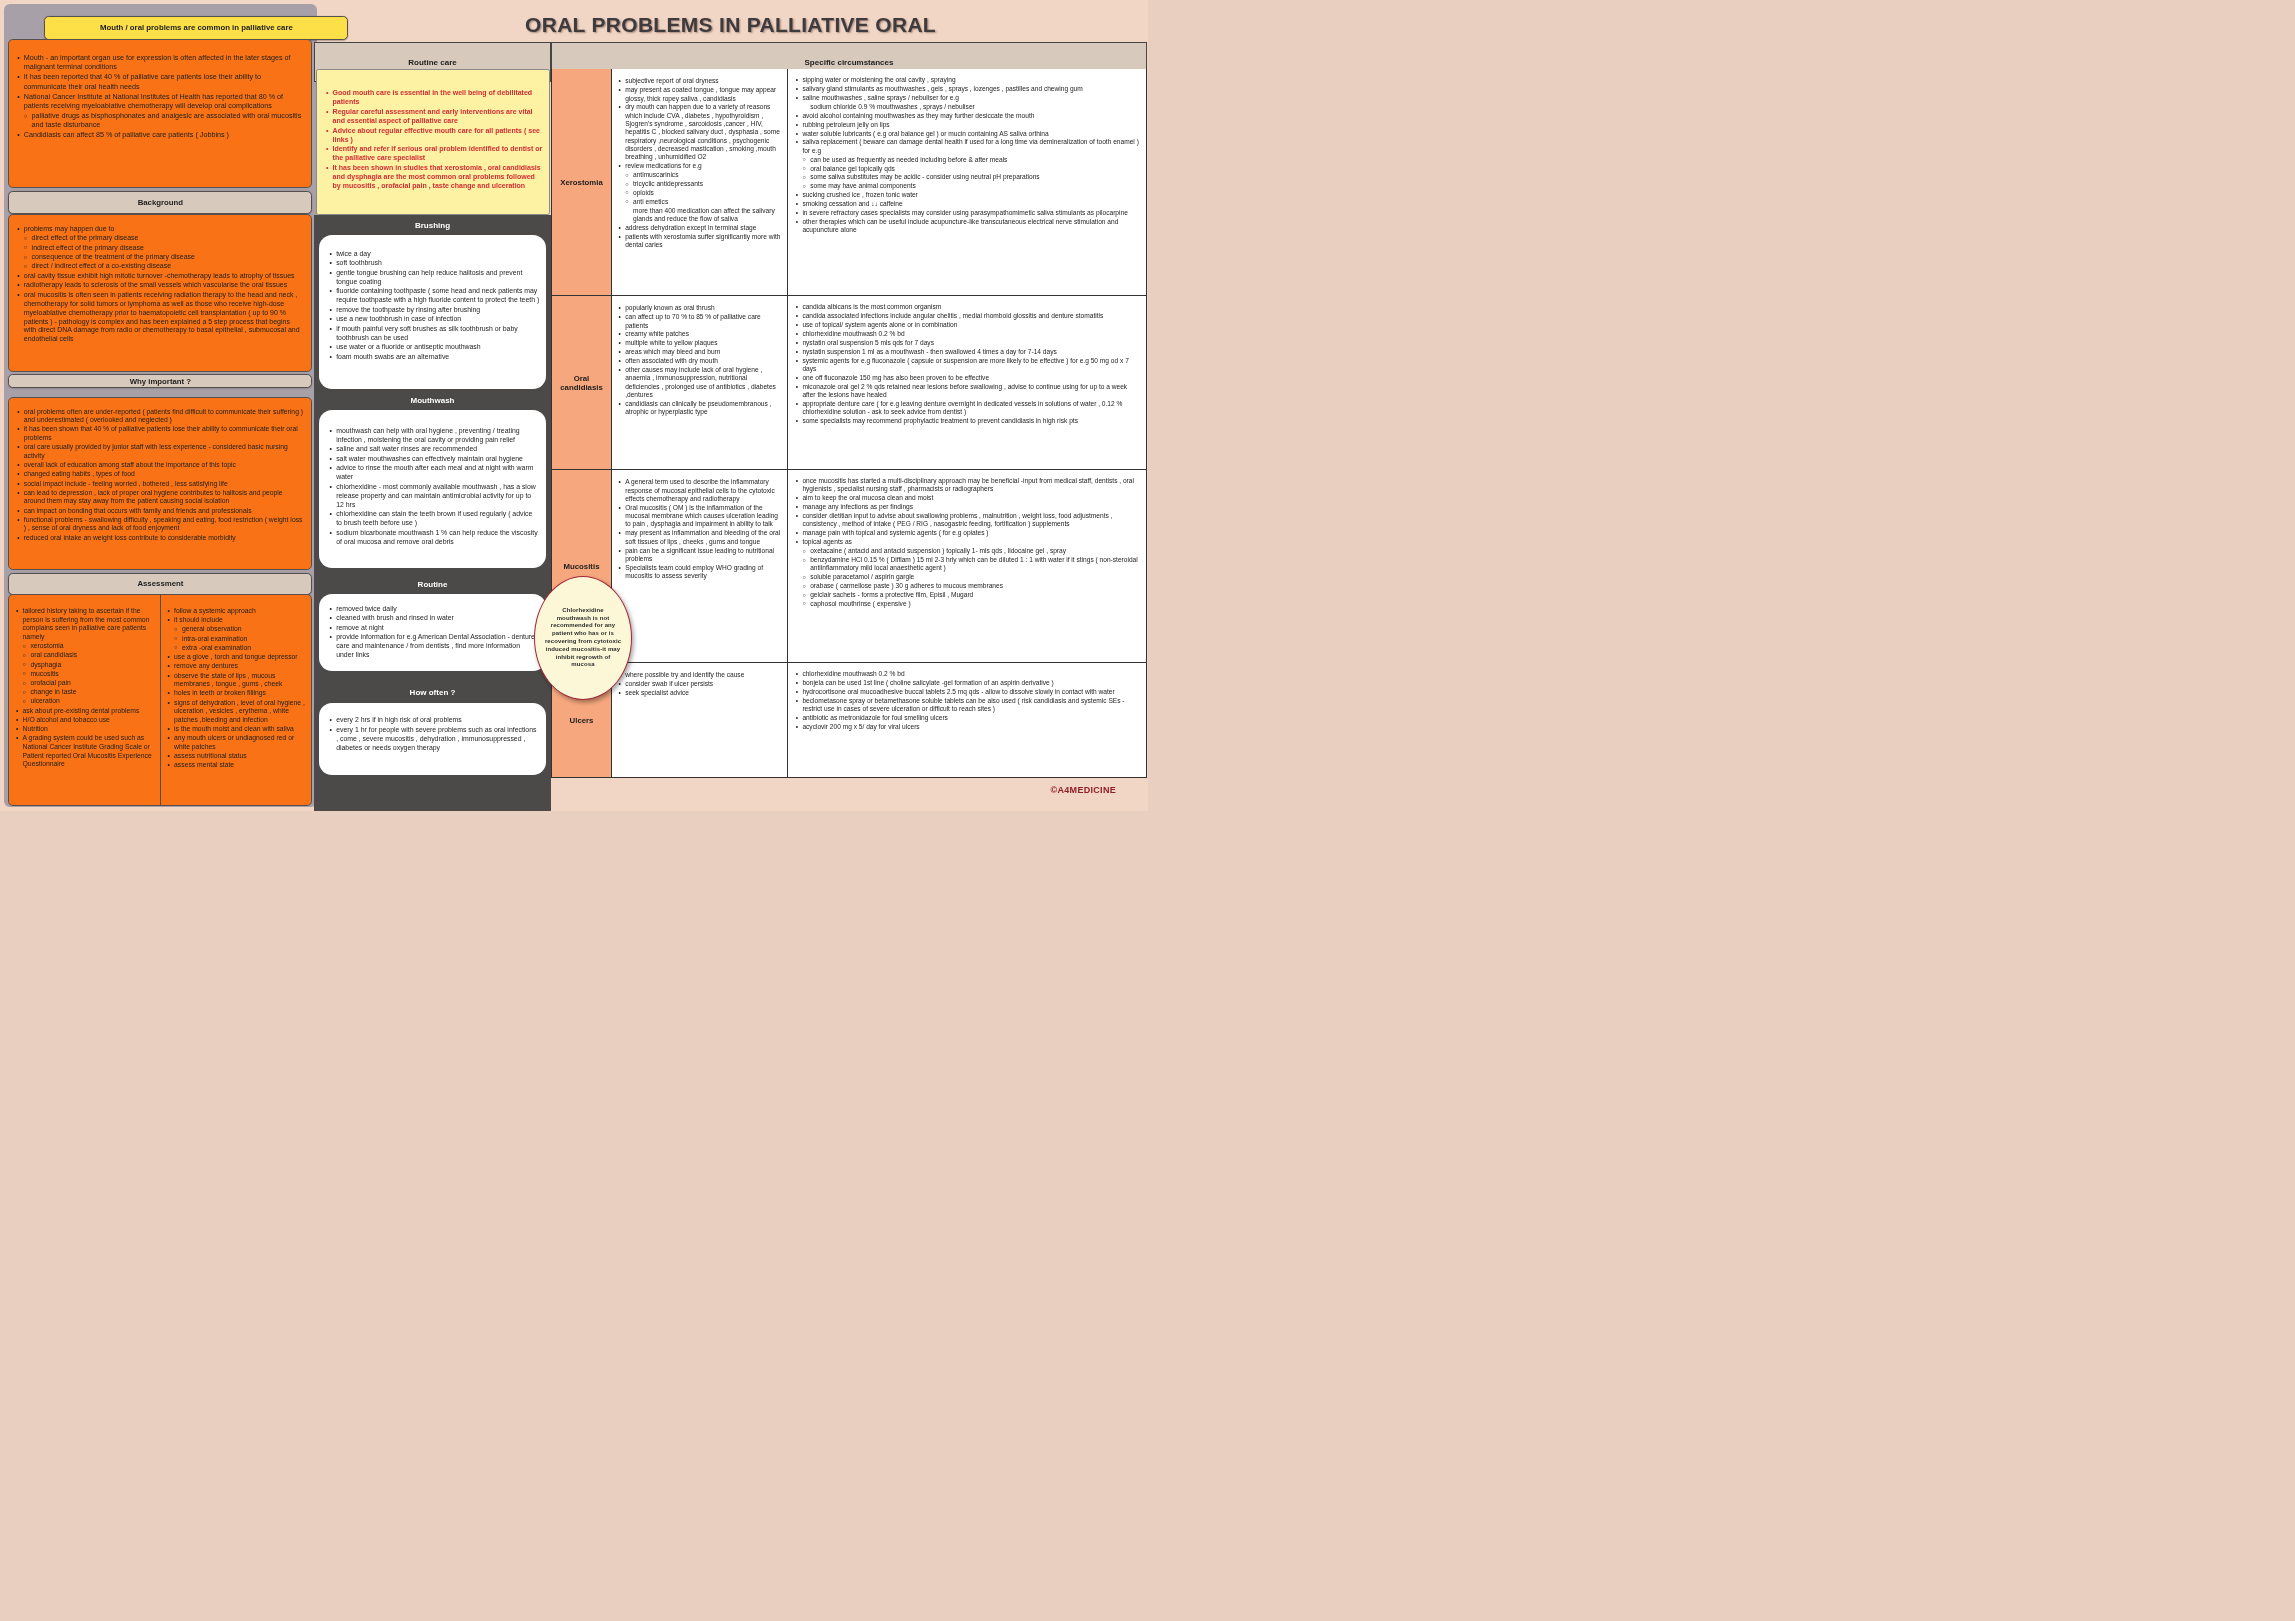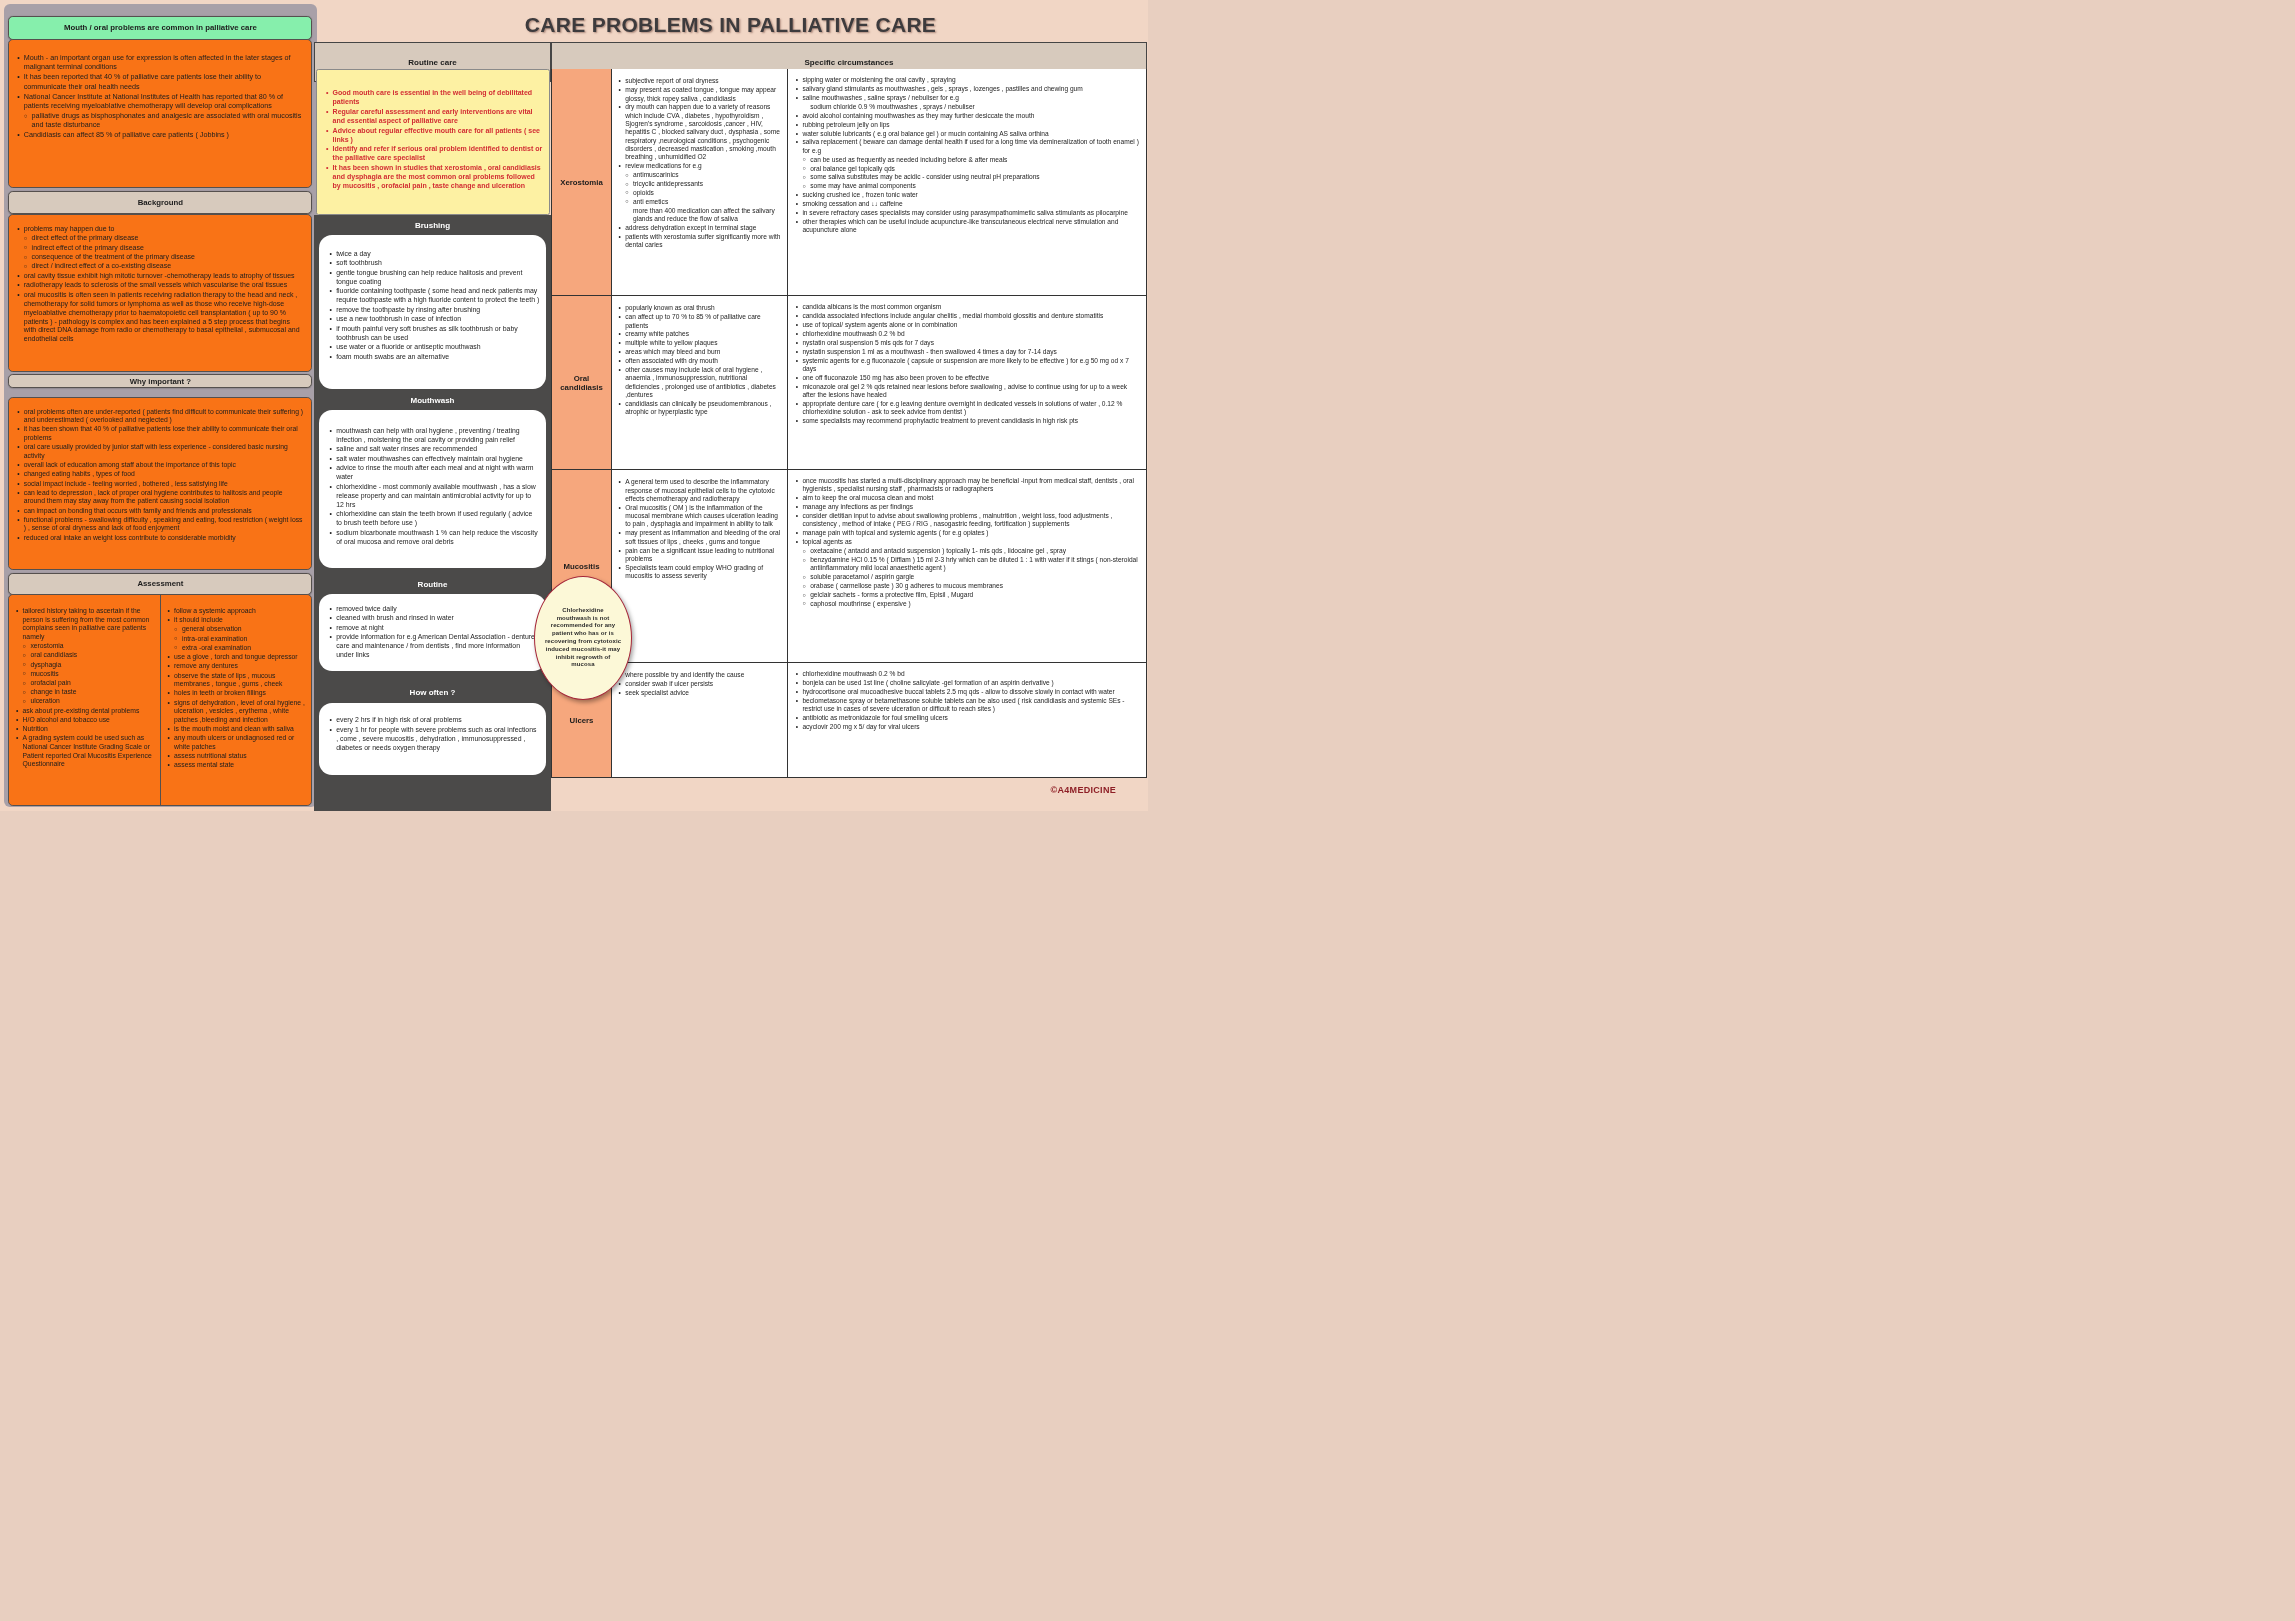--- a/index.html
+++ b/index.html
@@ -17,21 +17,21 @@
   .left-strip { position:absolute; left:3.6px; top:3.6px; width:313px; height:803px;
     background:#a8a0a8; border-radius:6px; }
   .lbox { position:absolute; left:8.4px; width:304px; box-sizing:border-box; }
   .hdr {
     background:#d7cabd; border:0.6px solid #55504e; border-radius:4.8px;
     display:flex; align-items:center; justify-content:center; text-align:center;
     font-weight:bold; font-size:7.8px; box-shadow:0 0.6px 1.2px rgba(0,0,0,.25);
   }
   .body { background:#f97316; border:0.6px solid #55504e; border-radius:4.8px;
     font-size:7.2px; line-height:1.3; }
-  .intro-hdr { top:15.5px;  height:24px; background:#86efac; }
+  .intro-hdr { top:15.5px;  height:24px; background:#fde047;margin-left:36px; }
   .intro-body{ top:39px;  height:149px; padding:13px 7.2px 4.8px 7.2px; }
   .bg-hdr    { top:191px; height:23px; }
   .bg-body   { top:214px; height:158px; padding:9.6px 7.2px 4.8px 7.2px; font-size:7px; line-height:1.27; }
   .why-hdr   { top:374px; height:14px; }
   .why-body  { top:397px; height:173px; padding:9.6px 7.2px 4.8px 7.2px; font-size:6.8px; line-height:1.27; }
   .as-hdr    { top:573px; height:21.5px; }
   .as-body   { top:594px; height:212px; display:flex; padding:0; }
   .as-col { flex:1; padding:12px 4.8px 4.8px 6px; font-size:6.8px; line-height:1.27; }
   .as-col + .as-col { border-left:0.6px solid #55504e; }
 
@@ -106,21 +106,21 @@
   .bl li.lv1 { padding-left:15px; }
   .bl li.lv1::before { content:"\25CB"; left:7.2px; font-size:85%; top:0.6px; }
   .bl li.lv2 { padding-left:15px; }
   .bl li.lv2::before { content:none; }
 </style>
 </head>
 <body>
 
 <div id="page">
 
-  <div class="title">CARE PROBLEMS IN PALLIATIVE CARE</div>
+  <div class="title">ORAL PROBLEMS IN PALLIATIVE ORAL</div>
 
   <div class="left-strip"></div>
 
   <div class="lbox hdr intro-hdr">Mouth / oral problems are common in palliative care</div>
   <div class="lbox body intro-body">
       <ul class="bl">
         <li>Mouth - an important organ use for expression is often affected in the later stages of malignant terminal conditions</li>
         <li>It has been reported that 40 % of palliative care patients lose their ability to communicate their oral health needs</li>
         <li>National Cancer Institute at National Institutes of Health has reported that 80 %  of patients receiving myeloablative chemotherapy will develop oral complications</li>
         <li class="lv1">palliative drugs as bisphosphonates and analgesic are associated with oral mucositis and taste disturbance</li>

